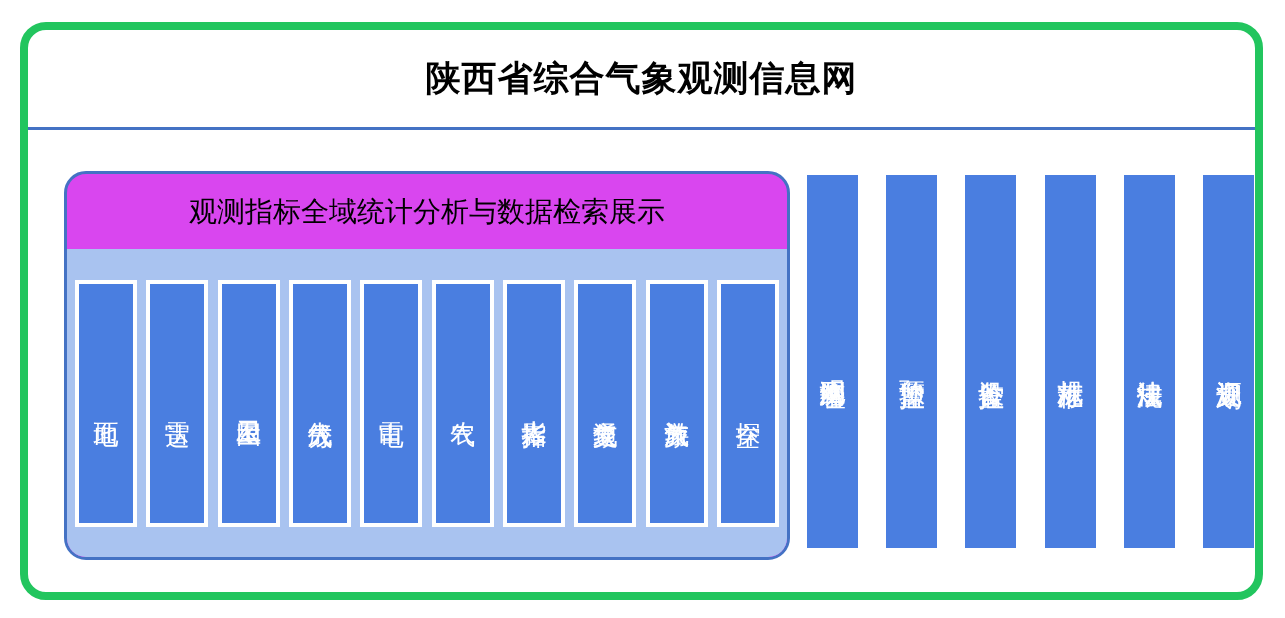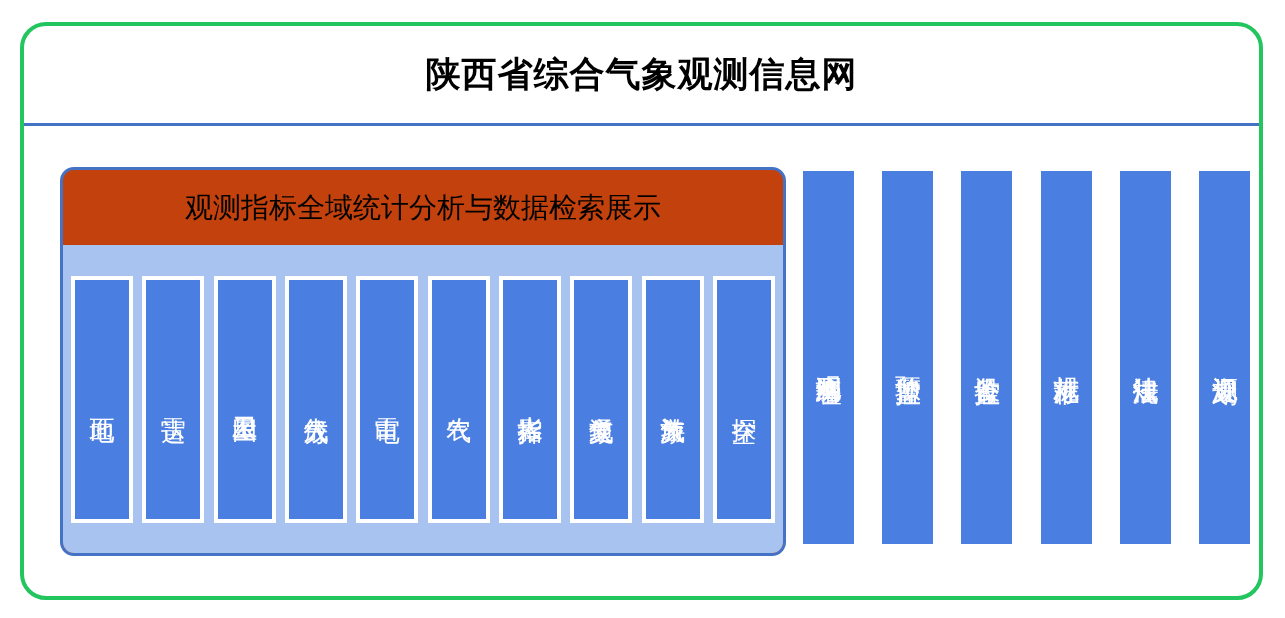--- a/index.html
+++ b/index.html
@@ -16,21 +16,21 @@
   }
 
   
   #outer-frame {
     position: absolute;
     left: 20px;
     top: 22px;
     width: 1243px;
     height: 578px;
     box-sizing: border-box;
-    border: 4px solid #22c55e;
+    border: 8px solid #22c55e;
     border-radius: 26px;
     background: #ffffff;
   }
 
   #system-title {
     position: absolute;
     left: 0;
     top: 0;
     width: 100%;
     height: 97px;
@@ -54,22 +54,22 @@
 
   
   #analysis-panel {
     position: absolute;
     left: 36px;
     top: 141px;
     width: 726px;
     height: 389px;
     box-sizing: border-box;
     border: 3px solid #4472c4;
-    border-radius: 14px;
-    background: #c2410c;
+    border-radius: 22px;
+    background: #d946ef;
     overflow: hidden;
   }
 
   #analysis-panel-title {
     position: absolute;
     left: 0;
     top: 0;
     width: 100%;
     height: 75px;
     line-height: 75px;

